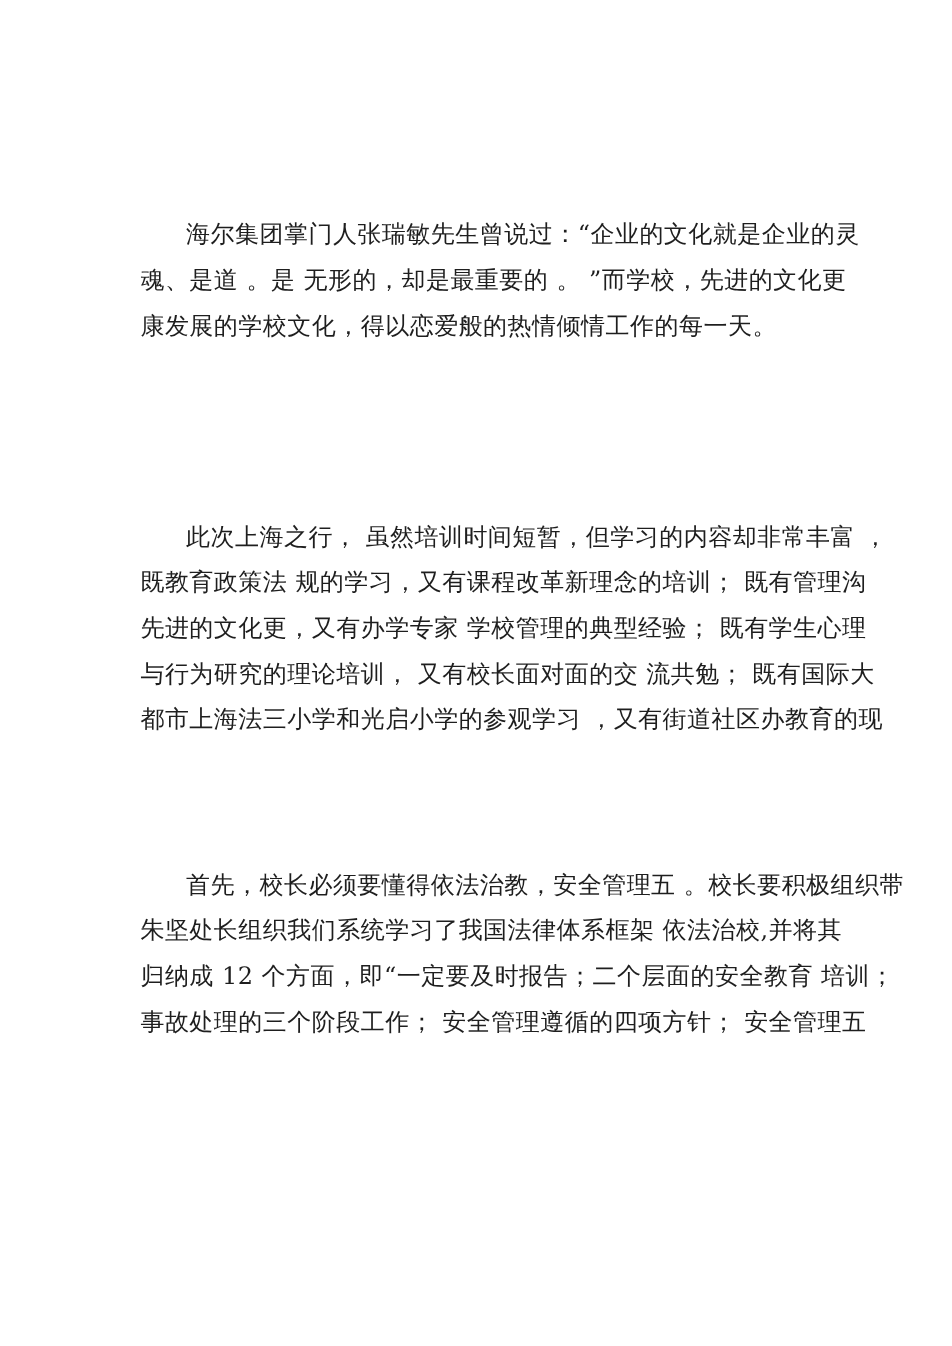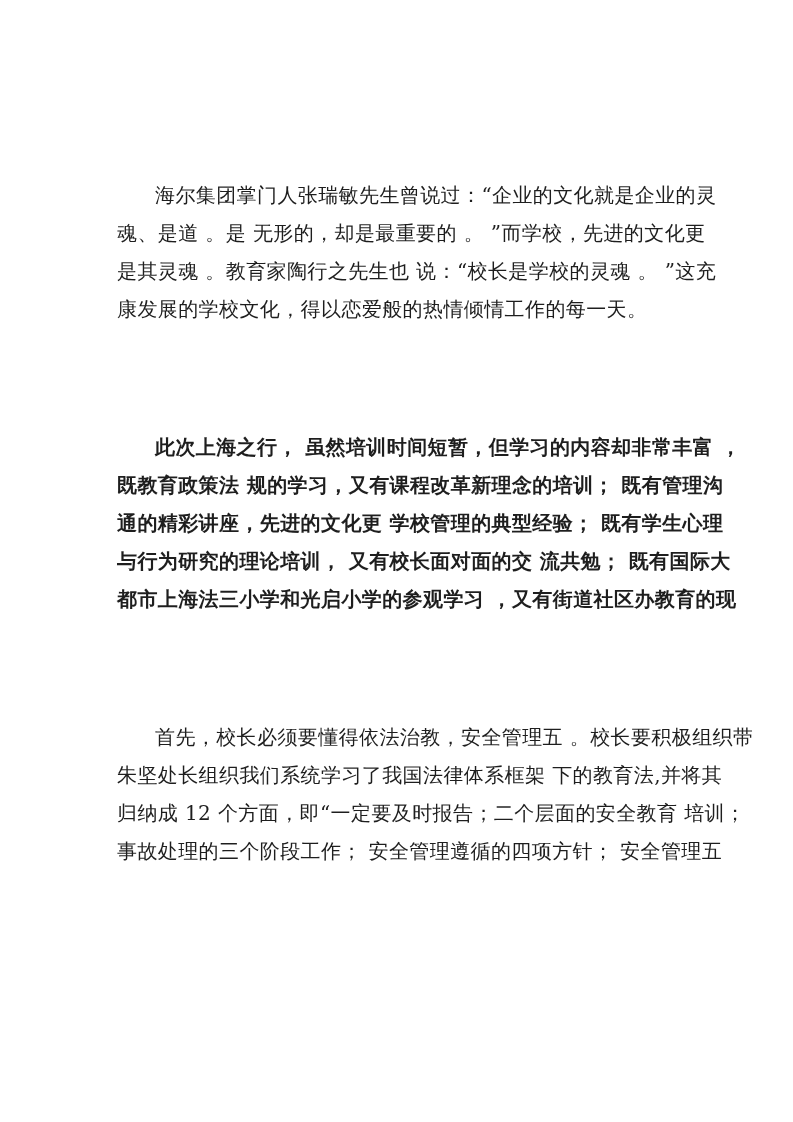--- a/index.html
+++ b/index.html
@@ -38,45 +38,44 @@
       line-height: 38px;
       font-size: 20px;
       white-space: pre;
       overflow: visible;
       letter-spacing: 0.4px;
     }
     .line.first {
       padding-left: 38px;
     }
     #para-1 { top: 176px; }
-    #para-2 { top: 428px; font-weight: bold; }
+    #para-2 { top: 428px; }
     #para-3 { top: 718px; }
   </style>
 </head>
 <body>
 
 <div class="page">
   <div class="body-text">
 
     <div class="para" id="para-1">
       <div class="line first">海尔集团掌门人张瑞敏先生曾说过：“企业的文化就是企业的灵</div>
       <div class="line">魂、是道 。是 无形的，却是最重要的 。 ”而学校，先进的文化更</div>
-      <div class="line">是其灵魂 。教育家陶行之先生也 说：“校长是学校的灵魂 。 ”这充</div>
       <div class="line">康发展的学校文化，得以恋爱般的热情倾情工作的每一天。</div>
     </div>
 
     <div class="para" id="para-2">
       <div class="line first">此次上海之行， 虽然培训时间短暂，但学习的内容却非常丰富 ，</div>
       <div class="line">既教育政策法 规的学习，又有课程改革新理念的培训； 既有管理沟</div>
-      <div class="line">通的精彩讲座，先进的文化更 学校管理的典型经验； 既有学生心理</div>
+      <div class="line">先进的文化更，又有办学专家 学校管理的典型经验； 既有学生心理</div>
       <div class="line">与行为研究的理论培训， 又有校长面对面的交 流共勉； 既有国际大</div>
       <div class="line">都市上海法三小学和光启小学的参观学习 ，又有街道社区办教育的现</div>
     </div>
 
     <div class="para" id="para-3">
       <div class="line first">首先，校长必须要懂得依法治教，安全管理五 。校长要积极组织带</div>
-      <div class="line">朱坚处长组织我们系统学习了我国法律体系框架 下的教育法,并将其</div>
+      <div class="line">朱坚处长组织我们系统学习了我国法律体系框架 依法治校,并将其</div>
       <div class="line">归纳成 12 个方面，即“一定要及时报告；二个层面的安全教育 培训；</div>
       <div class="line">事故处理的三个阶段工作； 安全管理遵循的四项方针； 安全管理五</div>
     </div>
 
   </div>
 </div>
 
 </body></html>

